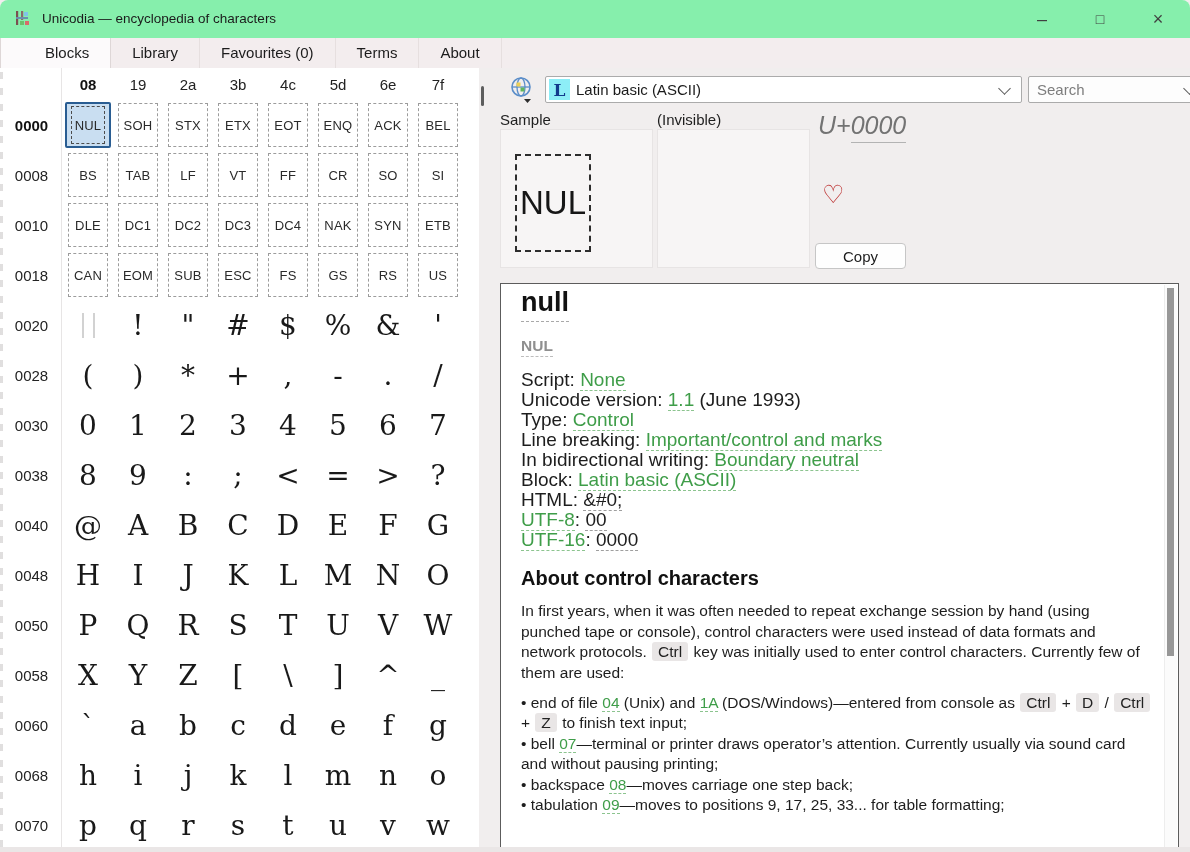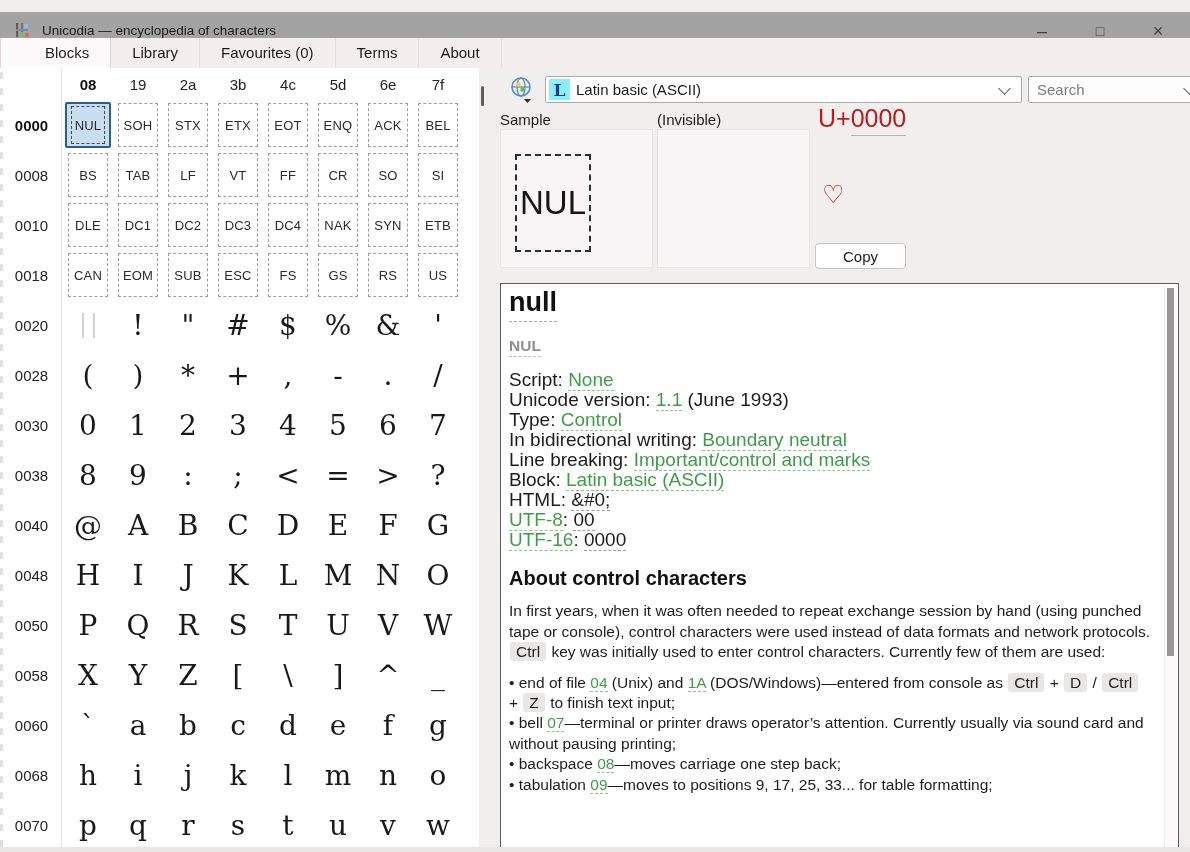--- a/index.html
+++ b/index.html
@@ -2,21 +2,21 @@
 <html style="--green: #3f9d49; --selbg: #c9def1; --selbd: #2a5d92; --heart: #bb2c2c;"><head>
 <meta charset="utf-8">
 <style>
   html,body{margin:0;padding:0;}
   body{width:1190px;height:852px;position:relative;overflow:hidden;
        font-family:"Liberation Sans",sans-serif;background:#f1eeee;color:#1d1d1d;
        -webkit-font-smoothing:antialiased;}
   .window{position:absolute;inset:0;border-radius:8px 8px 0 0;overflow:hidden;}
 
   
-  .titlebar{position:absolute;left:0;top:12px;width:1190px;height:38px;background:#a3a3a3;}
+  .titlebar{position:absolute;left:0;top:0;width:1190px;height:38px;background:#86efac;}
   .appicon{position:absolute;left:13px;top:9px;width:20px;height:20px;}
   .apptitle{position:absolute;left:42px;top:11px;font-size:13.5px;color:#1b1b1b;}
   .wbtn{position:absolute;top:0;width:46px;height:38px;display:flex;align-items:center;justify-content:center;
         font-size:15px;color:#404040;cursor:default;}
   .wbtn.min{left:1019px;font-size:18px;}
   .wbtn.max{left:1077px;font-size:14px;}
   .wbtn.cls{left:1135px;font-size:18px;}
 
   
   .tabbar{position:absolute;left:0;top:38px;width:1190px;height:30px;background:#f3edee;display:flex;}
@@ -63,31 +63,31 @@
 
   .plabel{position:absolute;top:43px;font-size:15px;color:#1e1e1e;}
   .lab-sample{left:21px;}
   .lab-inv{left:178px;text-align:center;}
   .pbox{position:absolute;top:61px;width:153px;height:139px;background:#f7f5f5;border:1px solid #e7e4e4;
         box-sizing:border-box;}
   .box-sample{left:21px;}
   .box-inv{left:178px;}
   .nulbox{position:absolute;left:14px;top:24px;width:72px;height:94px;border:2px dashed #2d2d2d;
         display:flex;align-items:center;justify-content:center;font-size:33px;color:#161616;}
-  .cpt{position:absolute;left:339px;top:36px;font-size:25px;color:#b91c1c;}
+  .cpt{position:absolute;left:339px;top:43px;font-size:25px;color:#737373;font-style:italic;}
   .cpt .cpnum{border-bottom:1px solid #b3b3b3;padding-bottom:3px;}
   .heart{position:absolute;left:343px;top:112px;font-size:25px;color:var(--heart,#bb2c2c);}
   .copybtn{position:absolute;left:336px;top:175px;width:91px;height:26px;background:#fefefe;
         border:1px solid #c6c6c6;border-radius:4px;font-size:15px;color:#1c1c1c;
         display:flex;align-items:center;justify-content:center;box-sizing:border-box;}
 
   
   .info{position:absolute;left:21px;top:215px;width:679px;height:569px;background:#fff;
         border:1px solid #5c5c5c;box-sizing:border-box;overflow:hidden;}
-  .icontent{position:absolute;left:8px;top:1px;right:26px;}
+  .icontent{position:absolute;left:20px;top:1px;right:26px;}
   .ititle{display:inline-block;font-size:27px;font-weight:bold;color:#111;
         border-bottom:1px dashed #a9a9a9;padding-bottom:3px;margin-top:2px;}
   .ialias{display:inline-block;margin-top:15px;font-size:15.5px;font-weight:bold;color:#8f8f8f;
         border-bottom:1px dashed #bdbdbd;padding-bottom:1px;}
   .fields{margin-top:13px;}
   .fline{font-size:19px;line-height:20px;color:#1d1d1d;}
   .glink{color:var(--green,#3f9d49);border-bottom:1px dashed #8cc48f;}
   .dotted{border-bottom:1px dashed #9f9f9f;}
   .keycap{display:inline-block;background:#e9e6e6;border-radius:3px;padding:0 6px;margin:0 1px;
         line-height:19px;color:#222;}
@@ -560,22 +560,22 @@
     <div class="copybtn">Copy</div>
 
     <div class="info">
       <div class="icontent">
         <div><span class="ititle">null</span></div>
         <div><span class="ialias">NUL</span></div>
         <div class="fields" id="fields">
             <div class="fline">Script: <span class="glink">None</span></div>
             <div class="fline">Unicode version: <span class="glink">1.1</span> (June 1993)</div>
             <div class="fline">Type: <span class="glink">Control</span></div>
+            <div class="fline">Line breaking: <span class="glink">Important/control and marks</span></div>
             <div class="fline">In bidirectional writing: <span class="glink">Boundary neutral</span></div>
-            <div class="fline">Line breaking: <span class="glink">Important/control and marks</span></div>
             <div class="fline">Block: <span class="glink">Latin basic (ASCII)</span></div>
             <div class="fline">HTML: <span class="dotted">&amp;#0;</span></div>
             <div class="fline"><span class="glink">UTF-8</span>: <span class="dotted">00</span></div>
             <div class="fline"><span class="glink">UTF-16</span>: <span class="dotted">0000</span></div>
           </div>
         <div class="ihead2">About control characters</div>
         <div class="ipara" id="para">In first years, when it was often needed to repeat exchange session by hand (using punched tape or console), control characters were used instead of data formats and network protocols. <span class="keycap">Ctrl</span> key was initially used to enter control characters. Currently few of them are used:</div>
         <div class="bullets" id="bullets">
             <div class="bline">• end of file <span class="glink">04</span> (Unix) and <span class="glink">1A</span> (DOS/Windows)—entered from console as <span class="keycap">Ctrl</span> + <span class="keycap">D</span> / <span class="keycap">Ctrl</span> + <span class="keycap">Z</span> to finish text input;</div>
             <div class="bline">• bell <span class="glink">07</span>—terminal or printer draws operator’s attention. Currently usually via sound card and without pausing printing;</div>

